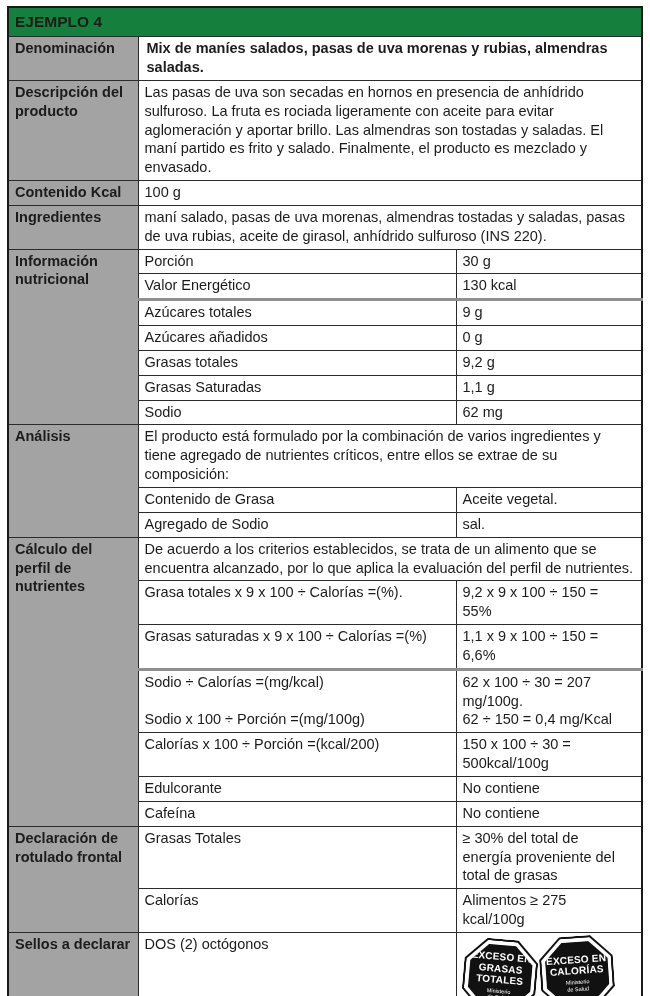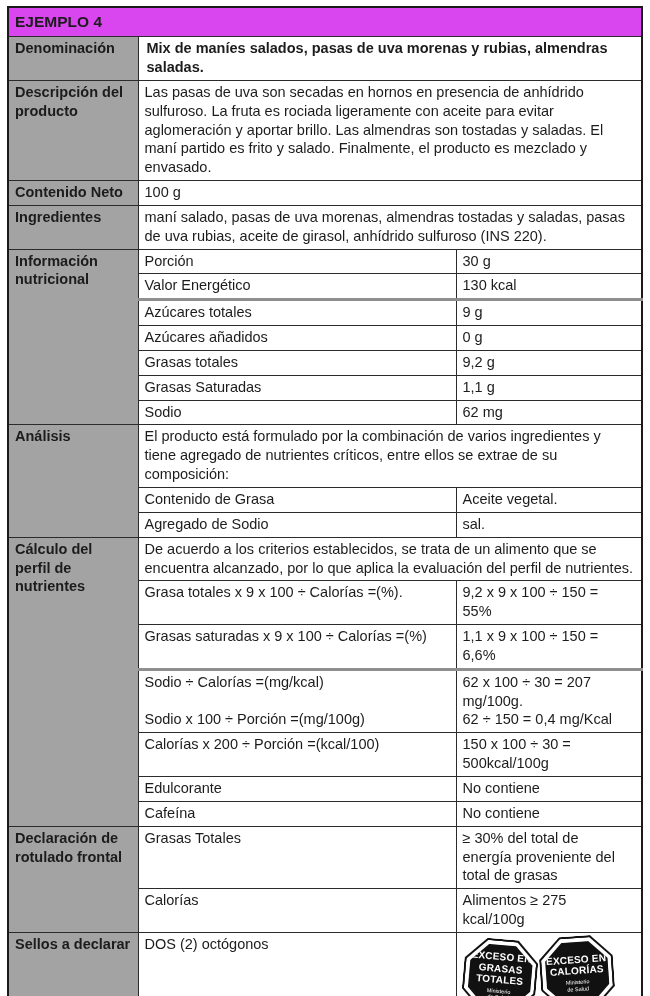--- a/index.html
+++ b/index.html
@@ -19,21 +19,21 @@
   td {
     border:1.5px solid #2b2b2b;
     vertical-align:top;
     padding:2px 6px 3px 6px;
     font-size:14.5px;
     line-height:1.3;
     overflow:hidden;
     word-wrap:break-word;
   }
   td.hdr {
-    background:#d946ef;
+    background:#15803d;
     font-weight:bold;
     font-size:15.5px;
     padding:4px 6px;
   }
   td.label {
     background:#a3a3a3;
     font-weight:bold;
   }
   .bold { font-weight:bold;padding-left:8px; }
   .pre { white-space:pre-line; }
@@ -100,21 +100,21 @@
       <td class="label">Denominación</td>
       <td colspan="2" class="bold">Mix de maníes salados, pasas de uva morenas y rubias, almendras saladas.</td>
     </tr>
 
     <tr>
       <td class="label">Descripción del producto</td>
       <td colspan="2">Las pasas de uva son secadas en hornos en presencia de anhídrido sulfuroso. La fruta es rociada ligeramente con aceite para evitar aglomeración y aportar brillo. Las almendras son tostadas y saladas. El maní partido es frito y salado. Finalmente, el producto es mezclado y envasado.</td>
     </tr>
 
     <tr class="h23">
-      <td class="label">Contenido Neto</td>
+      <td class="label">Contenido Kcal</td>
       <td colspan="2">100 g</td>
     </tr>
 
     <tr>
       <td class="label">Ingredientes</td>
       <td colspan="2">maní salado, pasas de uva morenas, almendras tostadas y saladas, pasas de uva rubias, aceite de girasol, anhídrido sulfuroso (INS 220).</td>
     </tr>
 
     <tr class="h23">
       <td class="label" rowspan="7">Información nutricional</td>
@@ -175,21 +175,21 @@
     </tr>
     <tr>
       <td class="pre">Sodio ÷ Calorías =(mg/kcal)
 
 Sodio x 100 ÷ Porción =(mg/100g)</td>
       <td class="pre">62 x 100 ÷ 30 = 207
 mg/100g.
 62 ÷ 150 = 0,4 mg/Kcal</td>
     </tr>
     <tr>
-      <td class="pre">Calorías x 200 ÷ Porción =(kcal/100)</td>
+      <td class="pre">Calorías x 100 ÷ Porción =(kcal/200)</td>
       <td class="pre">150 x 100 ÷ 30 =
 500kcal/100g</td>
     </tr>
     <tr class="h23">
       <td>Edulcorante</td>
       <td>No contiene</td>
     </tr>
     <tr class="h23">
       <td>Cafeína</td>
       <td>No contiene</td>

